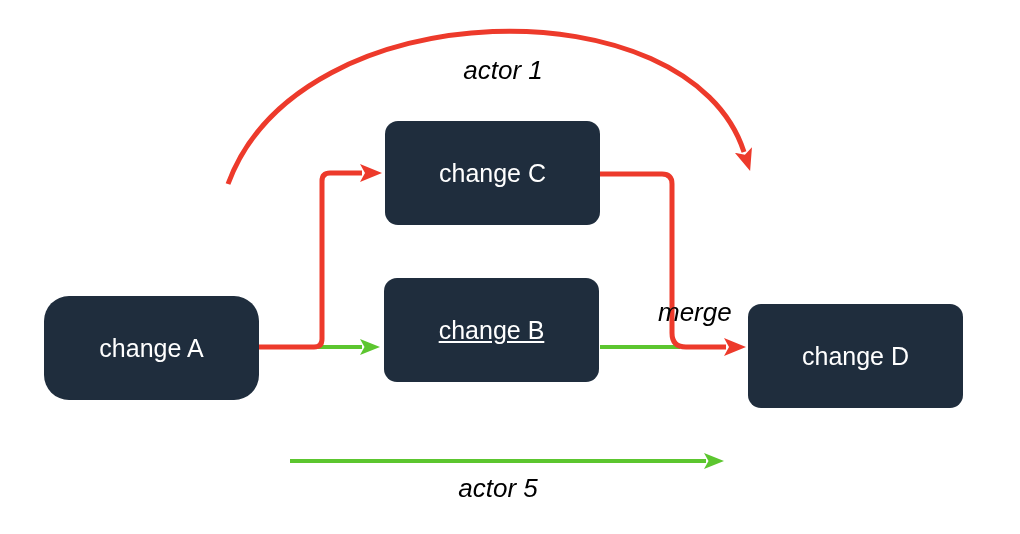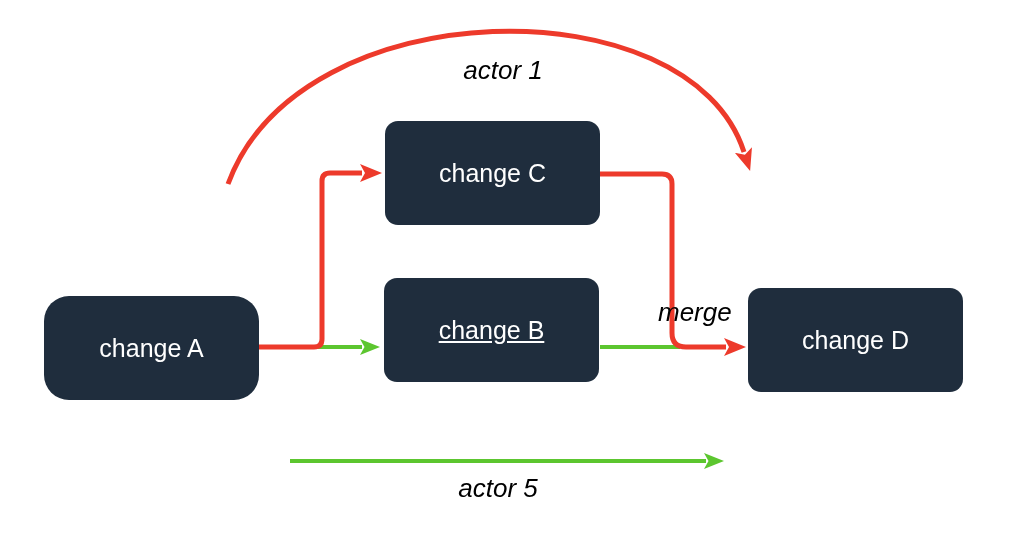--- a/index.html
+++ b/index.html
@@ -31,21 +31,21 @@
     color: #ffffff;
     font-size: 25px;
     display: flex;
     align-items: center;
     justify-content: center;
     box-sizing: border-box;
   }
   #node-change-a { left: 44px;  top: 296px; border-radius: 25px; }
   #node-change-c { left: 385px; top: 121px; }
   #node-change-b { left: 384px; top: 278px; text-decoration: underline; }
-  #node-change-d { left: 748px; top: 288px; text-align: center; }
+  #node-change-d { left: 748px; top: 304px; text-align: center; }
   .edge-label {
     position: absolute;
     color: #000000;
     font-size: 26px;
     white-space: nowrap;
     font-style: italic;
   }
   #label-actor1 { left: 503px; top: 55px;  transform: translateX(-50%); }
   #label-merge  { left: 658px; top: 265px; margin-top: 32px; }
   #label-actor0 { left: 498px; top: 473px; transform: translateX(-50%); }

